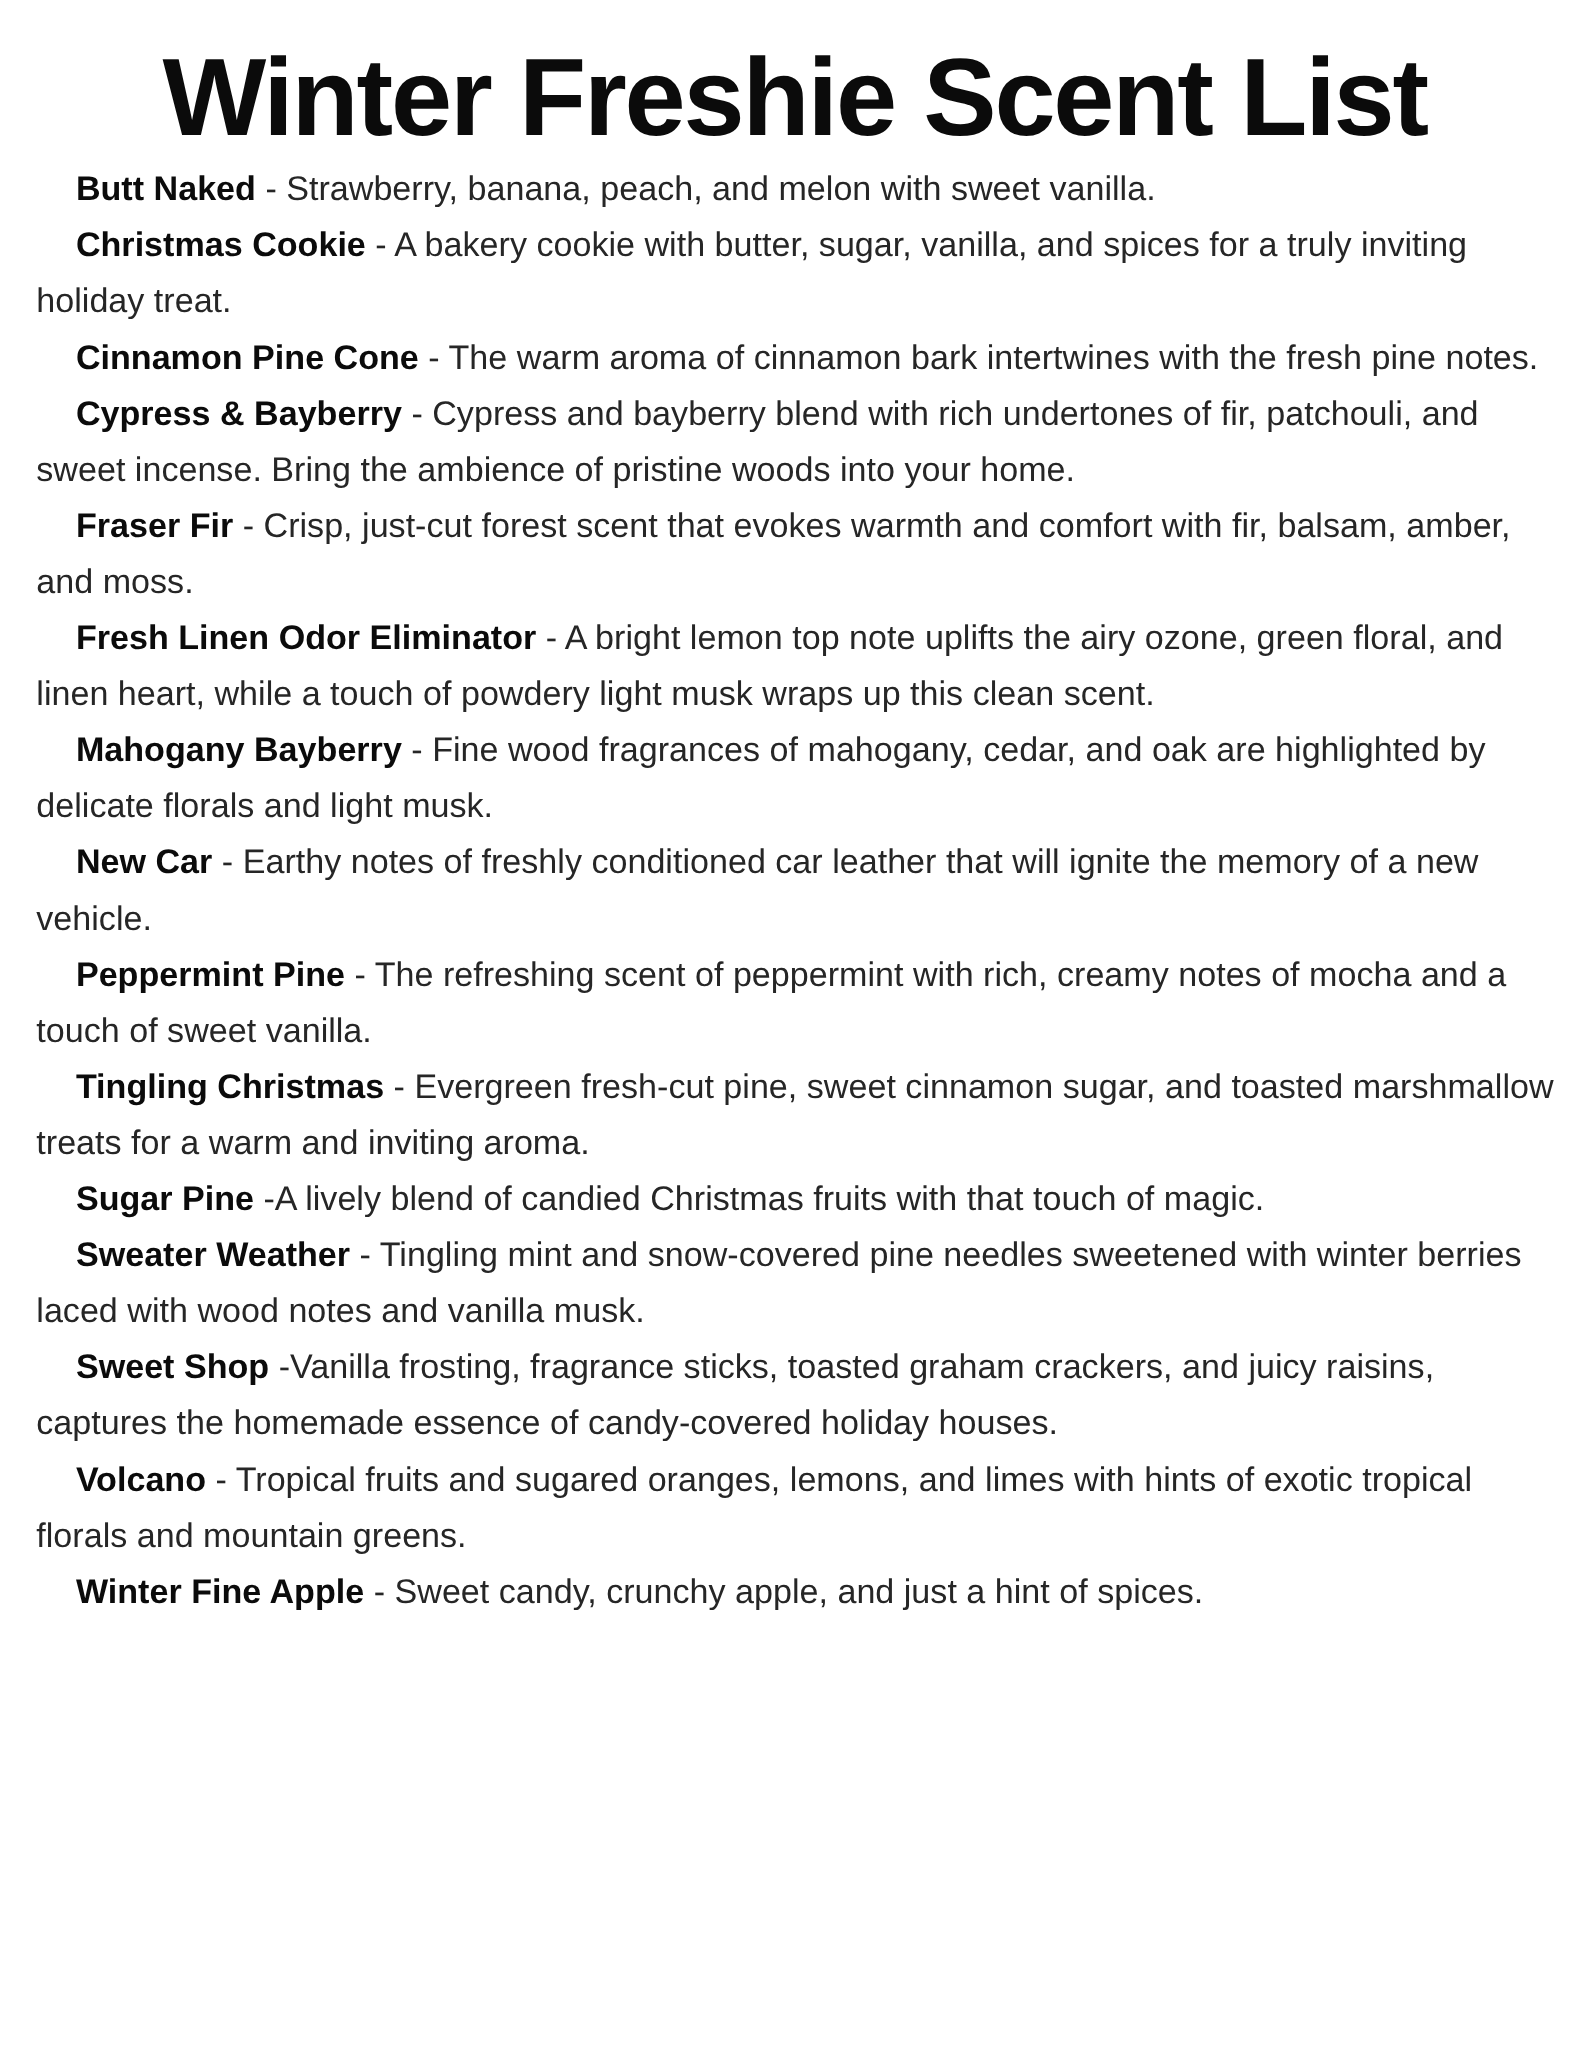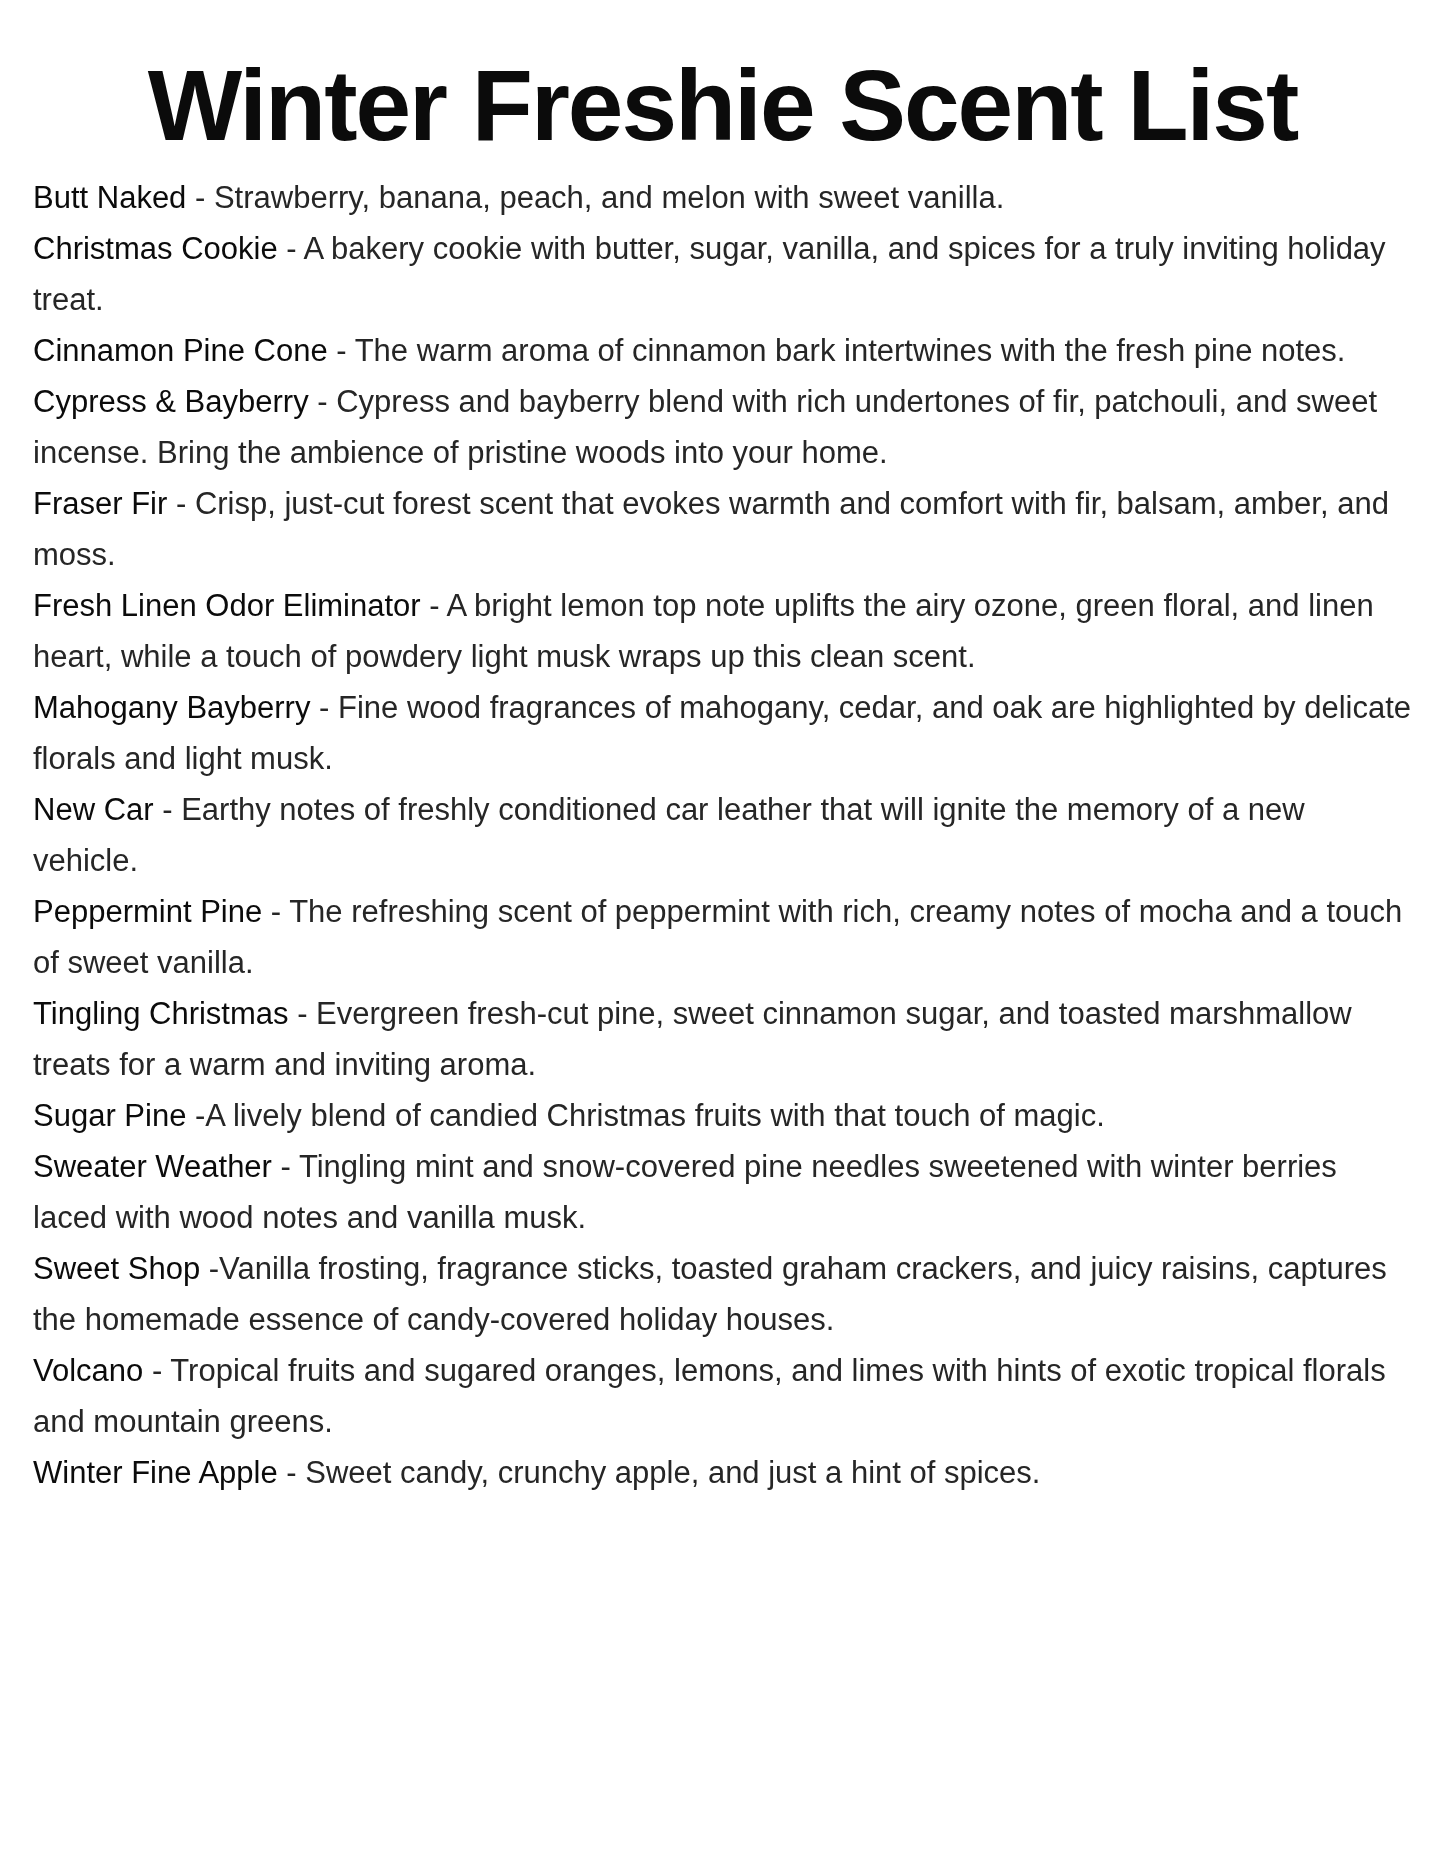--- a/index.html
+++ b/index.html
@@ -14,21 +14,21 @@
     color: #212121;
     overflow: hidden;
   }
   .page {
     width: 1445px;
     height: 1871px;
     background: #ffffff;
     box-sizing: border-box;
   }
   .title {
-    margin: 16px;
+    margin: 0;
     padding-top: 38px;
     font-size: 100px;
     line-height: 102px;
     font-weight: 800;
     letter-spacing: -2px;
     text-align: center;
     color: #0b0b0b;
     font-family: "Liberation Sans", sans-serif;
   }
   .scent-list {
@@ -37,22 +37,23 @@
     padding-right: 28px;
     font-size: 31px;
     line-height: 51px;
     color: #262626;
   }
   .scent-item {
     margin: 0;
     white-space: pre-wrap;
   }
   .scent-name {
-    font-weight: 400;
+    font-weight: 700;
     color: #0b0b0b;
+    margin-left: 36px;
   }
   .scent-sep, .scent-desc {
     font-weight: 400;
   }
 </style>
 </head>
 <body>
 
 <div class="page">
   <h1 class="title">Winter Freshie Scent List</h1>

